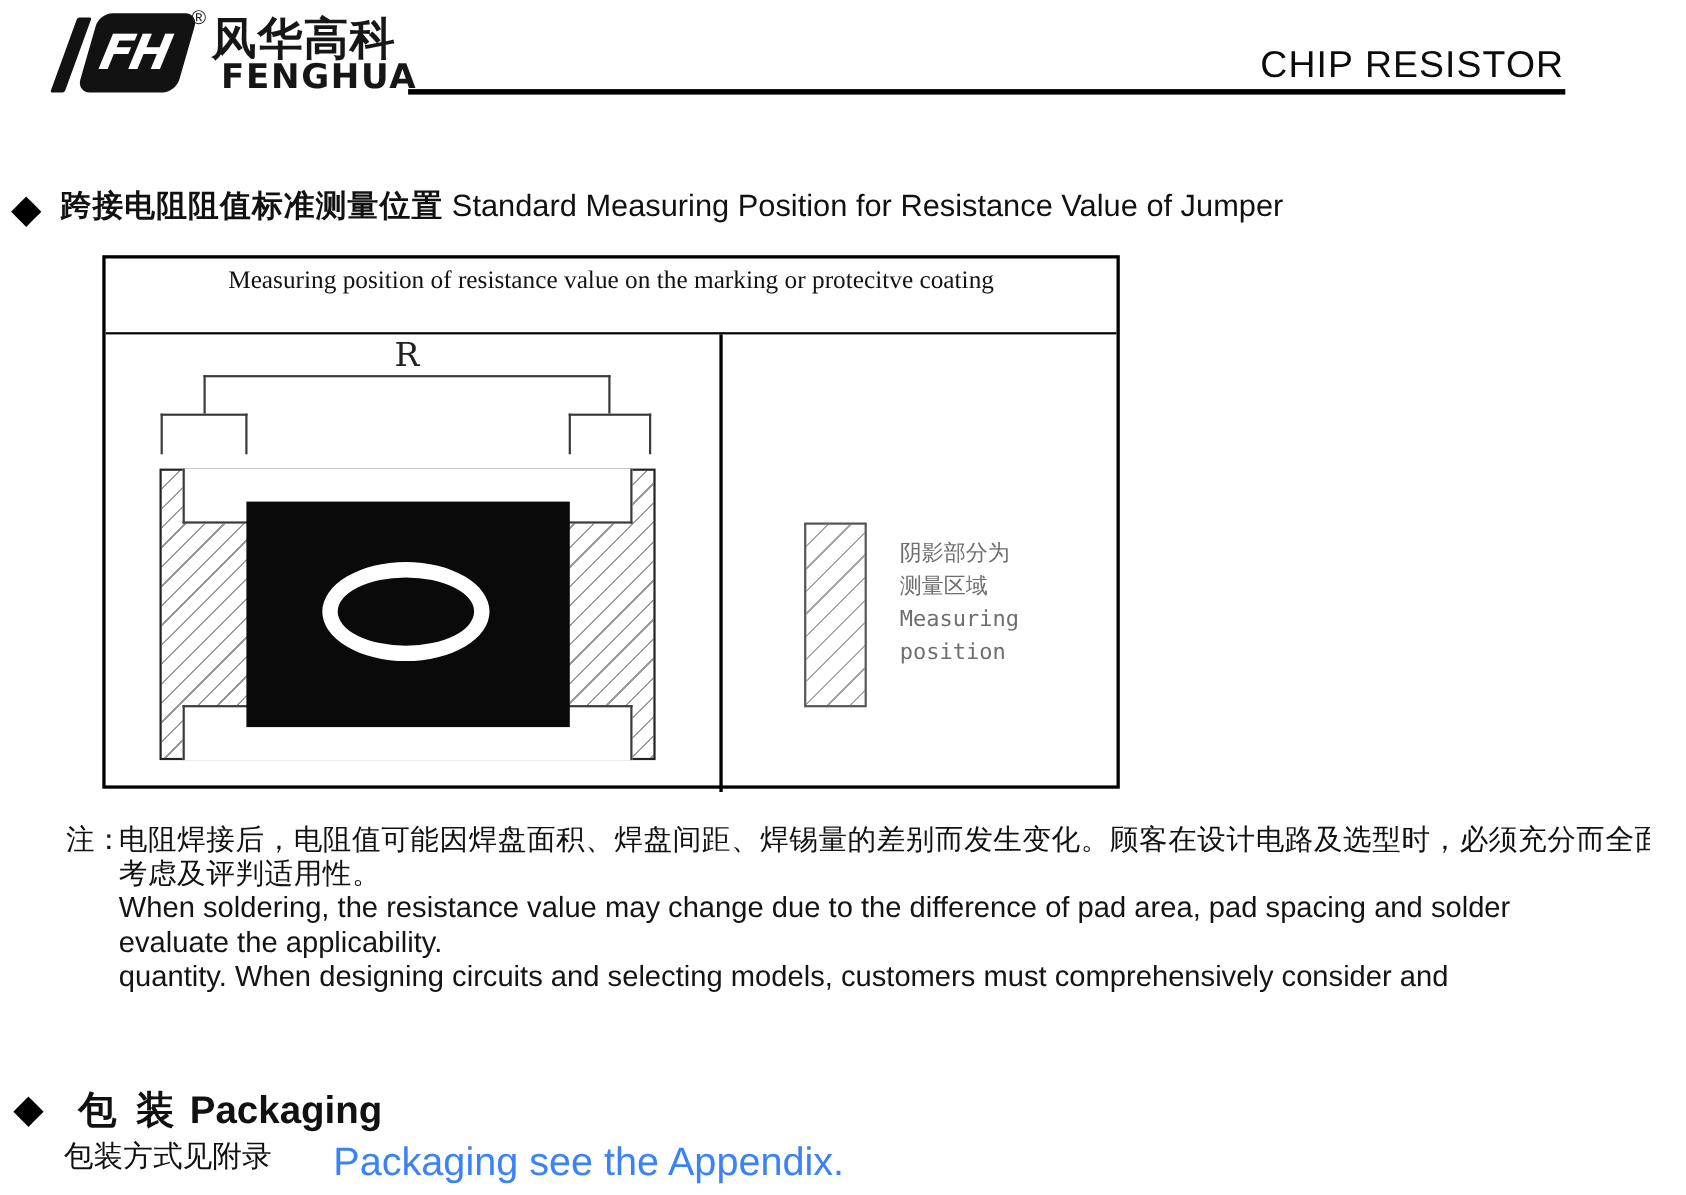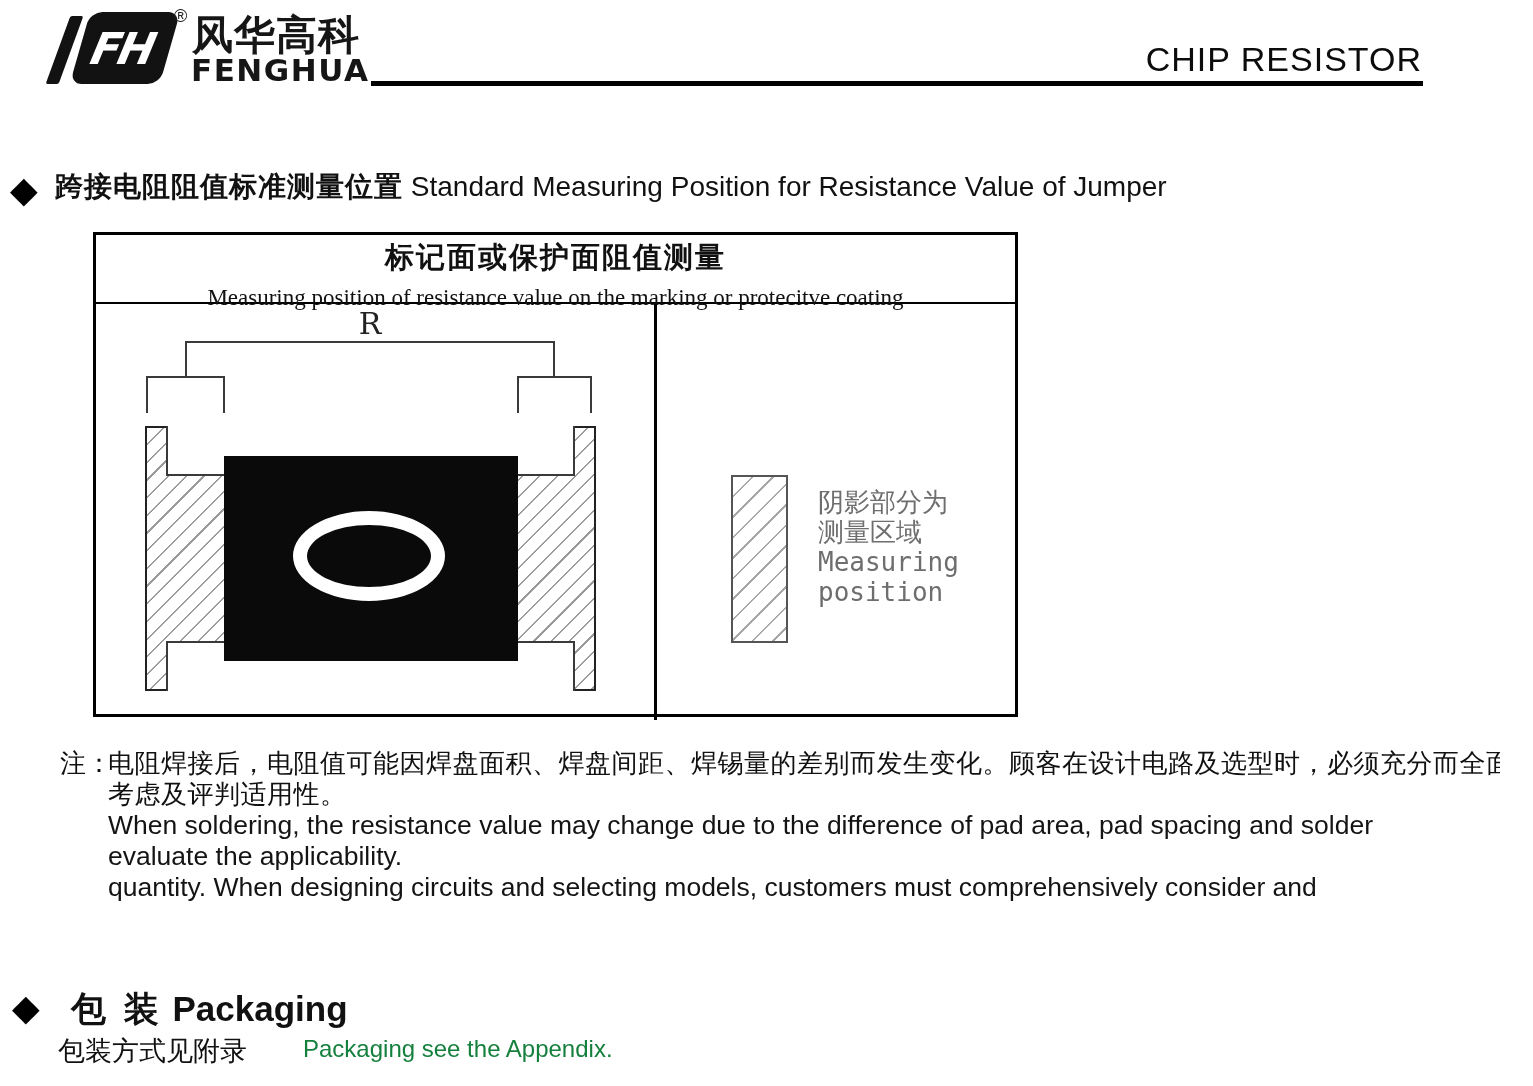--- a/index.html
+++ b/index.html
@@ -28,21 +28,21 @@
     color: #fff; font-style: italic; font-weight: 900; font-size: 44px;
     letter-spacing: -3px; font-family: "DejaVu Sans", sans-serif;
     transform: skewX(4deg); padding-right: 6px;
   }
   .reg-mark { left: 174px; top: 6px; font-size: 18px; color: #222; }
   .brand-cn {
     left: 192px; top: 8px; font-size: 41px; font-weight: 900;
     letter-spacing: 1px; color: #161616; white-space: nowrap;
   }
   .brand-en {
-    left: 191px; top: 52px; font-size: 31px; font-weight: 700;
+    left: 201px; top: 52px; font-size: 31px; font-weight: 700;
     letter-spacing: 1.5px; color: #161616; font-family: "DejaVu Sans", sans-serif;
   }
   .doc-title {
     right: 111px; top: 40px; font-size: 34px; font-weight: 400;
     letter-spacing: 1px; color: #0c0c0c; white-space: nowrap;
   }
   .header-rule { left: 371px; top: 81px; width: 1052px; height: 5px; background: #000; }
 
   
   .diamond { font-size: 36px; color: #000; line-height: 36px; }
@@ -101,36 +101,36 @@
 
   
   .measure-zone {
     position: absolute; left: 635px; top: 240px; width: 57px; height: 168px;
     border: 2px solid #555; background:
       repeating-linear-gradient(135deg, #ffffff 0px, #ffffff 13px, #a8a8a8 13px, #a8a8a8 14.5px);
   }
   .measure-legend {
     position: absolute; left: 722px; top: 252px;
     font-family: "DejaVu Sans Mono", monospace;
-    font-size: 26px; line-height: 30px; color: #6e6e6e; white-space: nowrap;
+    font-size: 20px; line-height: 30px; color: #6e6e6e; white-space: nowrap;
   }
 
   
   .note-block { left: 60px; top: 748px; width: 1440px; display: flex; }
   .note-label { width: 48px; font-size: 26px; line-height: 31px; flex: none; }
   .note-lines { flex: 1; overflow: hidden; }
   .note-line-cn { font-size: 26px; line-height: 31px; white-space: nowrap; letter-spacing: 0.5px; }
   .note-line-en { font-size: 26.5px; line-height: 31px; white-space: nowrap; color: #141414; }
 
   
   .sec2-diamond { left: 12px; top: 990px; }
   .sec2-heading { left: 55px; top: 986px; font-size: 35px; font-weight: 700; white-space: nowrap; margin-left: 16px; }
   .sec2-heading .cn { letter-spacing: 4px; }
   .pack-body-cn { left: 58px; top: 1033px; font-size: 27px; white-space: nowrap; }
-  .pack-body-en { left: 303px; top: 1035px; font-size: 24px; white-space: nowrap; color: #15803d; }
+  .pack-body-en { left: 303px; top: 1035px; font-size: 36px; white-space: nowrap; color: #3b82f6; }
 </style>
 </head>
 <body>
 
 <div class="abs logo-mark">
   <div class="logo-slash"></div>
   <div class="logo-body">
     <span class="logo-monogram">FH</span>
   </div>
 </div>
@@ -142,21 +142,20 @@
 
 <div class="abs diamond sec1-diamond">◆</div>
 <div class="abs sec1-heading">
   <span class="cn">跨接电阻阻值标准测量位置</span>
   <span class="en">Standard Measuring Position for Resistance Value of Jumper</span>
 </div>
 
 <div class="abs figure-box">
 
   <div class="fig-titleblock">
-    <div class="fig-title-cn">标记面或保护面阻值测量</div>
     <div class="fig-title-en">Measuring position of resistance value on the marking or protecitve coating</div>
   </div>
 
   <div class="fig-divider"></div>
 
   <div class="r-label">R</div>
   <div class="r-bracket"></div>
   <div class="probe-left"></div>
   <div class="probe-right"></div>
 

